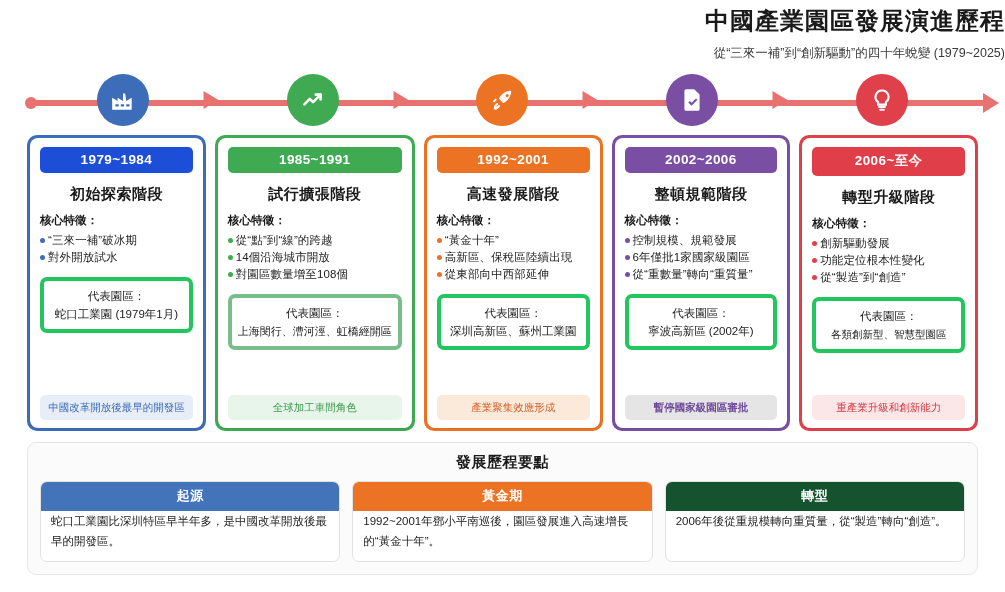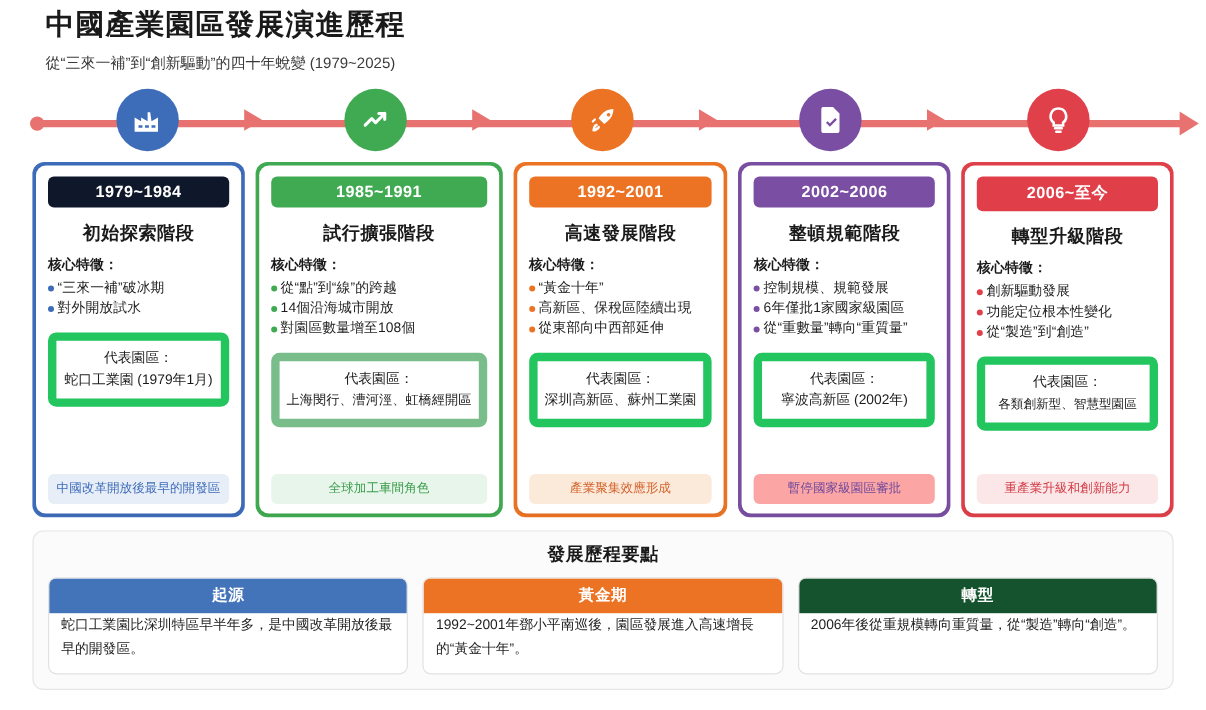--- a/index.html
+++ b/index.html
@@ -6,21 +6,21 @@
   body{
     width:1005px;height:592px;
     background:#ffffff;
     font-family:"Liberation Sans","DejaVu Sans",sans-serif;
     color:#222;
     overflow:hidden;
   }
   .page{position:relative;width:1005px;height:592px;}
 
   
-  .header{text-align:left;padding-top:6px;padding-left:38px;}
+  .header{text-align:right;padding-top:6px;padding-left:38px;}
   .main-title{
     font-size:24px;font-weight:bold;color:#1a1a1a;letter-spacing:1px;
     line-height:30px;margin:0;
   }
   .sub-title{
     font-size:12.5px;color:#3a3a3a;margin-top:9px;line-height:16px;
   }
 
   
   .timeline{
@@ -93,21 +93,21 @@
     display:flex;align-items:flex-start;
     font-size:11.5px;color:#1d1d1d;line-height:17px;
     letter-spacing:.1px;
   }
   .bullet{
     width:5px;height:5px;border-radius:50%;
     flex:0 0 5px;margin-top:6px;margin-right:3px;
   }
   .rep-box{
     margin-top:11px;width:100%;box-sizing:border-box;
-    border:7px solid #22c55e;border-radius:7px;
+    border:4px solid #22c55e;border-radius:7px;
     padding:6px 6px 6px 6px;text-align:center;
     background:#fff;
   }
   .rep-label{font-size:11.5px;color:#1a1a1a;line-height:18px;}
   .rep-value{font-size:11.5px;color:#1a1a1a;line-height:18px;white-space:nowrap;}
   .note{
     margin-top:auto;width:100%;box-sizing:border-box;
     border-radius:5px;text-align:center;
     font-size:10.5px;line-height:15px;padding:5px 3px;
   }
@@ -201,21 +201,21 @@
           </svg>
         </div>
       </div>
 
     </div>
   </div>
 
   <div class="cards" id="cards">
       <div class="card-outer" style="background: rgb(61, 108, 185);">
         <div class="card">
-          <div class="period-badge" style="background: #0f172a;">1979~1984</div>
+          <div class="period-badge" style="background: #1d4ed8;">1979~1984</div>
           <div class="stage-title">初始探索階段</div>
           <div class="feat-label">核心特徵：</div>
           <div class="feat-list">
             <div class="feat-item">
               <span class="bullet" style="background: rgb(61, 108, 185);"></span>
               <span>“三來一補”破冰期</span>
             </div>
             <div class="feat-item">
               <span class="bullet" style="background: rgb(61, 108, 185);"></span>
               <span>對外開放試水</span>
@@ -296,21 +296,21 @@
             </div>
             <div class="feat-item">
               <span class="bullet" style="background: rgb(122, 79, 163);"></span>
               <span>從“重數量”轉向“重質量”</span>
             </div>
           </div>
           <div class="rep-box">
             <div class="rep-label">代表園區：</div>
             <div class="rep-value">寧波高新區 (2002年)</div>
           </div>
-          <div class="note" style="background: #fca5a5; color: rgb(111, 74, 155);">暫停國家級園區審批</div>
+          <div class="note" style="background: #e5e5e5; color: rgb(111, 74, 155); font-weight: bold;">暫停國家級園區審批</div>
         </div>
       </div>
       <div class="card-outer" style="background: rgb(224, 64, 74);">
         <div class="card">
           <div class="period-badge" style="background: rgb(224, 63, 73);">2006~至今</div>
           <div class="stage-title">轉型升級階段</div>
           <div class="feat-label">核心特徵：</div>
           <div class="feat-list">
             <div class="feat-item">
               <span class="bullet" style="background: rgb(224, 64, 74);"></span>

